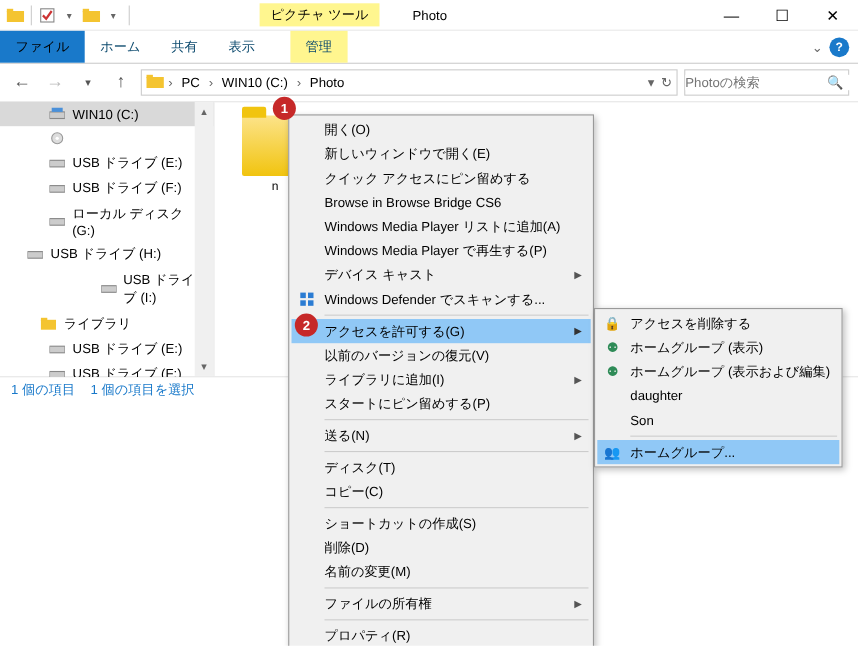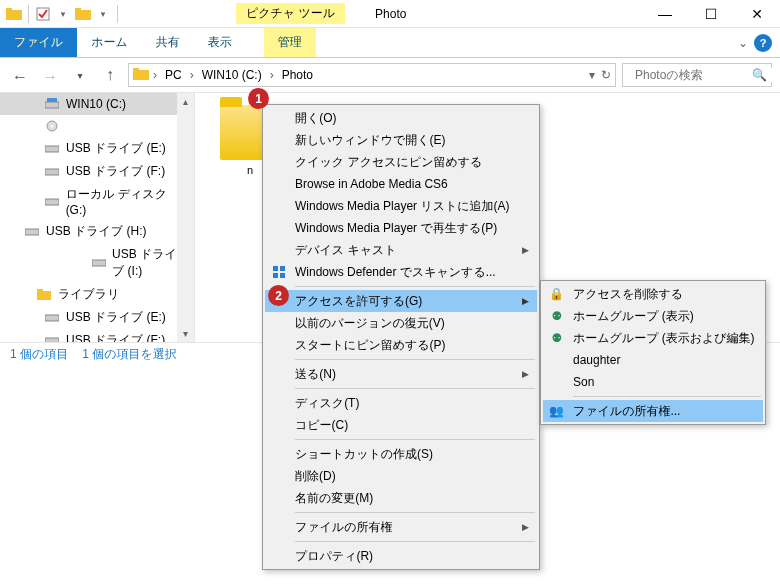--- a/index.html
+++ b/index.html
@@ -11,32 +11,32 @@
 .qat-icon { width: 16px; height: 16px; display: flex; align-items: center; justify-content: center; }
 .qat-sep { width: 1px; height: 18px; background: #ccc; margin: 0 2px; }
 .picture-tools { background: #fff68f; padding: 2px 10px; margin-left: 110px; font-size: 12px; }
 .title-text { margin-left: 30px; color: #000; }
 .win-controls { margin-left: auto; display: flex; }
 .win-btn { width: 46px; height: 28px; display: flex; align-items: center; justify-content: center; font-size: 14px; }
 
 
 .ribbon { height: 30px; background: #fff; display: flex; align-items: center; border-bottom: 1px solid #ccc; }
 .tab { padding: 6px 14px; font-size: 12px; color: #0c4a6e; }
-.tab.file { background: #1979ca; color: #fef9c3; }
+.tab.file { background: #1979ca; color: #000000; }
 .tab.highlight-bg { background: #fff68f; }
 .ribbon-right { margin-left: auto; display: flex; align-items: center; padding-right: 8px; gap: 6px; }
 .help-icon { width: 18px; height: 18px; border-radius: 50%; background: #1979ca; color: #fff; display: flex; align-items: center; justify-content: center; font-weight: bold; font-size: 11px; }
 
 
 .addressbar { height: 34px; display: flex; align-items: center; padding: 0 8px; gap: 6px; }
 .nav-btn { width: 24px; height: 24px; display: flex; align-items: center; justify-content: center; color: #555; font-size: 16px; }
 .addr { flex: 1; height: 24px; border: 1px solid #ccc; display: flex; align-items: center; padding: 0 4px; gap: 4px; }
 .crumb { padding: 0 4px; text-align: right; }
 .crumb-sep { color: #666; }
-.search { width: 150px; height: 24px; border: 1px solid #ccc; display: flex; align-items: center; padding: 0 12px; color: #888; position: relative; }
+.search { width: 150px; height: 24px; border: 1px solid #ccc; display: flex; align-items: center; padding: 0 0; color: #888; position: relative; }
 .search input { border: none; outline: none; flex: 1; font-size: 12px; }
 .search-mag { position: absolute; right: 4px; color: #888; }
 
 
 .body-area { display: flex; height: 250px; border-top: 1px solid #e5e5e5; }
 .nav-pane { width: 195px; border-right: 1px solid #e5e5e5; overflow-y: auto; position: relative; }
 .tree-item { display: flex; align-items: center; padding: 3px 6px 3px 36px; gap: 6px; }
 .tree-item.sel { background: #d9d9d9; }
 .tree-item .ticon { width: 16px; height: 16px; display: flex; align-items: center; justify-content: center; font-size: 11px; }
 .scroll-hint { position: absolute; right: 0; top: 0; width: 17px; height: 100%; background: #f0f0f0; display:flex; flex-direction:column; }
@@ -251,38 +251,39 @@
   <span>1 個の項目を選択</span>
 </div>
 
 <div class="badge one">1</div>
 <div class="badge two">2</div>
 
 <div class="ctxmenu main">
   <div class="ctx-item">開く(O)</div>
   <div class="ctx-item">新しいウィンドウで開く(E)</div>
   <div class="ctx-item">クイック アクセスにピン留めする</div>
-  <div class="ctx-item">Browse in Adobe Media CS6</div>
+  <div class="ctx-item">Browse in Browse Bridge CS6</div>
   <div class="ctx-item">Windows Media Player リストに追加(A)</div>
   <div class="ctx-item">Windows Media Player で再生する(P)</div>
   <div class="ctx-item submenu">デバイス キャスト</div>
   <div class="ctx-item">
     <span class="ctx-icon">
       <svg width="14" height="14" viewBox="0 0 14 14">
           <rect x="1" y="1" width="5" height="5" fill="#2b7cd3"></rect>
           <rect x="8" y="1" width="5" height="5" fill="#2b7cd3"></rect>
           <rect x="1" y="8" width="5" height="5" fill="#2b7cd3"></rect>
           <rect x="8" y="8" width="5" height="5" fill="#2b7cd3"></rect>
         </svg>
     </span>
     <span>Windows Defender でスキャンする...</span>
   </div>
   <div class="ctx-sep"></div>
   <div class="ctx-item submenu hover">アクセスを許可する(G)</div>
   <div class="ctx-item">以前のバージョンの復元(V)</div>
+  <div class="ctx-item submenu">ライブラリに追加(I)</div>
   <div class="ctx-item">スタートにピン留めする(P)</div>
   <div class="ctx-sep"></div>
   <div class="ctx-item submenu">送る(N)</div>
   <div class="ctx-sep"></div>
   <div class="ctx-item">ディスク(T)</div>
   <div class="ctx-item">コピー(C)</div>
   <div class="ctx-sep"></div>
   <div class="ctx-item">ショートカットの作成(S)</div>
   <div class="ctx-item">削除(D)</div>
   <div class="ctx-item">名前の変更(M)</div>
@@ -303,15 +304,15 @@
   </div>
   <div class="ctx-item">
     <span class="ctx-icon" style="color:#2e8b57">⚉</span>
     <span>ホームグループ (表示および編集)</span>
   </div>
   <div class="ctx-item">daughter</div>
   <div class="ctx-item">Son</div>
   <div class="ctx-sep"></div>
   <div class="ctx-item hover">
     <span class="ctx-icon">👥</span>
-    <span>ファイルの所有権...</span>
+    <span>ホームグループ...</span>
   </div>
 </div>
 
 </body></html>

